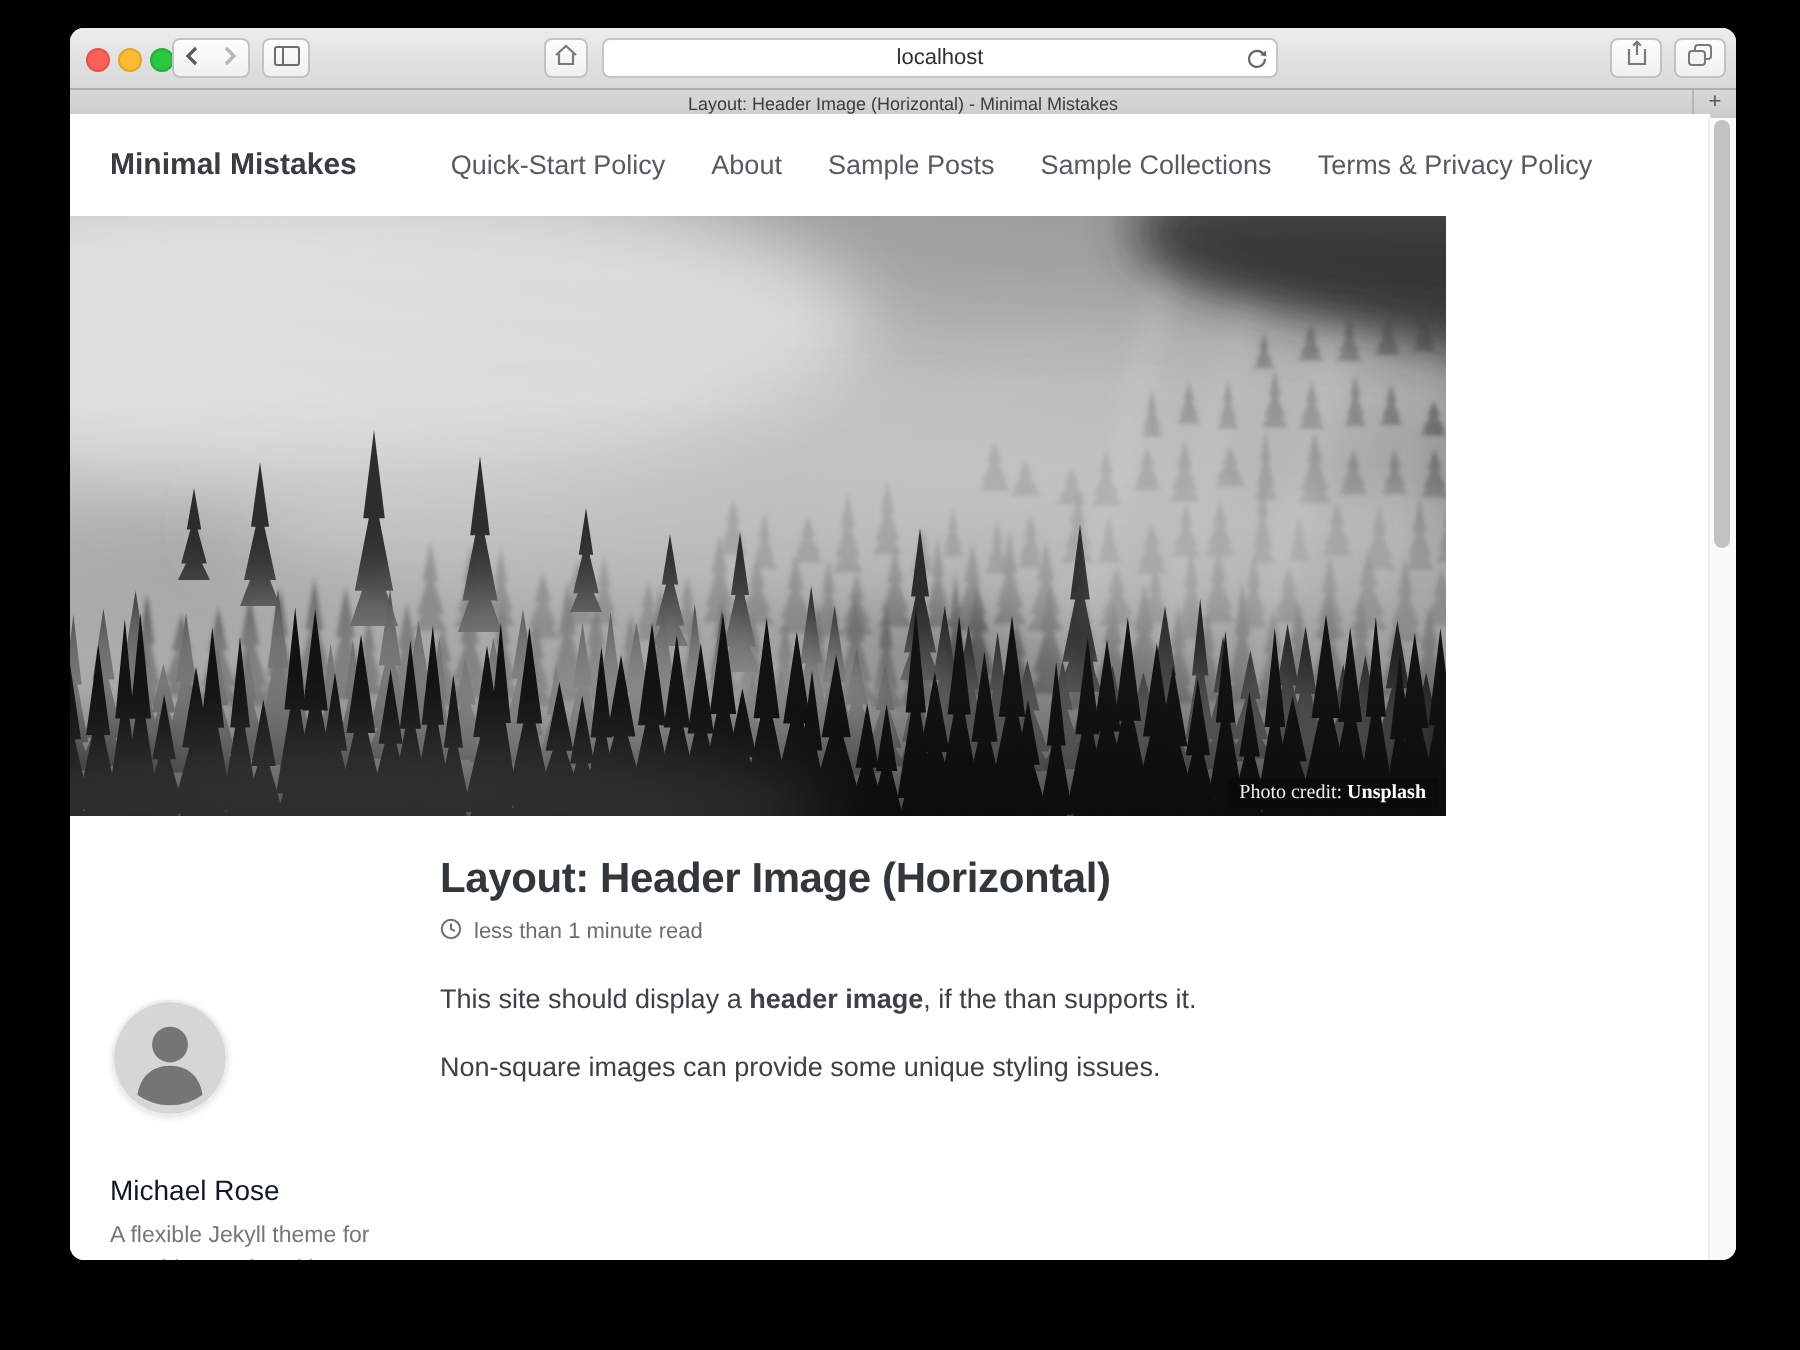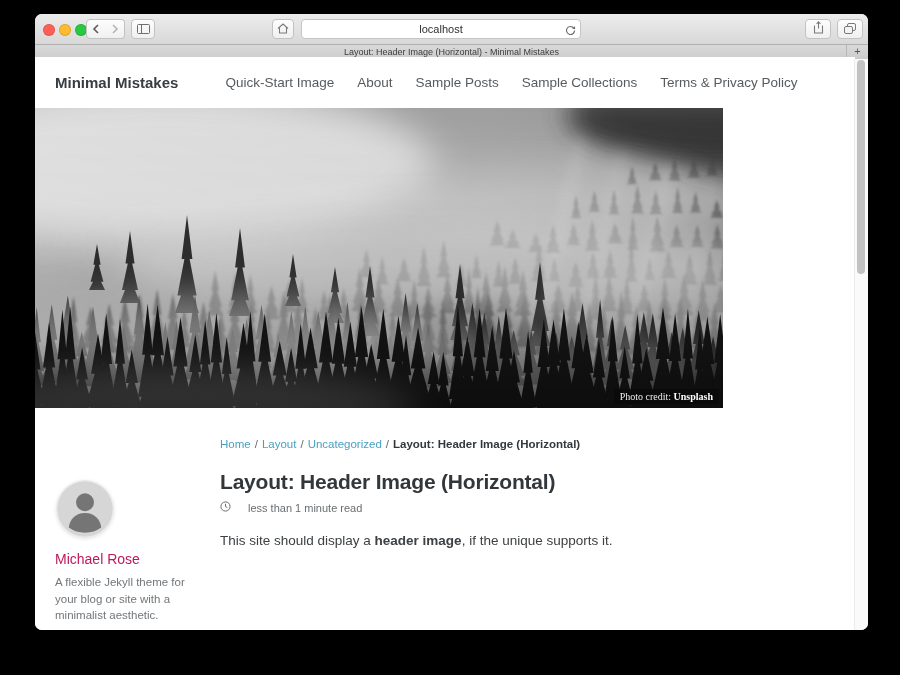--- a/index.html
+++ b/index.html
@@ -30,21 +30,21 @@
     border:1px solid #c2c2c2; border-radius:4px;
     display:flex; align-items:center; justify-content:center;
   }
   .btn-back { left:51px; width:20px; border-radius:4px 0 0 4px; }
   .btn-fwd  { left:70px; width:20px; border-radius:0 4px 4px 0; border-left:none; }
   .btn-side { left:96px; width:24px; }
   .btn-home { left:237px; width:22px; }
   .btn-share{ left:770px; width:26px; }
   .btn-tabs { left:802px; width:26px; }
   .urlfield {
-    position:absolute; left:266px; top:5px; width:280px; height:20px; box-sizing:border-box;
+    position:absolute; left:266px; top:5px; width:338px; height:20px; box-sizing:border-box;
     background:#fff; border:1px solid #c5c5c5; border-radius:4px;
     font-size:11px; color:#2f2f2f; text-align:center; line-height:18px;
   }
   .reload { position:absolute; right:4px; top:3px; }
   
   .tabbar {
     position:relative; height:14px;
     background:linear-gradient(#d9d9d9,#cccccc);
     border-bottom:1px solid #a8a8a8;
   }
@@ -67,27 +67,27 @@
     background:rgba(8,8,8,.55); color:#eee; font-size:10px;
     font-family:"Liberation Serif","DejaVu Serif",serif;
   }
   .credit b { color:#fff; }
   .content { position:relative; height:265px; }
   .crumbs { padding:30px 40px 0 185px; font-size:11.5px; color:#646769; }
   .crumbs a { color:#4ba0c1; text-decoration:none; cursor:pointer; }
   .crumbs .sep { margin:0 4px; }
   .crumbs .current { font-weight:bold; color:#33383c; }
   .post-title { margin:20px 40px 0 185px; font-size:21px; font-weight:bold; color:#32373b; letter-spacing:-.2px; }
-  .post-meta { margin:7px 40px 0 185px; font-size:11px; color:#6a6e71; display:flex; align-items:center; gap:17px; }
+  .post-meta { margin:7px 40px 0 185px; font-size:11px; color:#6a6e71; display:flex; align-items:center; gap:6px; }
   .post-body { margin:19px 40px 0 185px; font-size:13.5px; color:#3d4144; }
   .post-body p { margin:0 0 19px; }
   .author { position:absolute; left:20px; top:73px; width:150px; }
   .avatar { width:56px; height:56px; border-radius:50%; overflow:hidden; margin-left:2px;
             box-shadow:0 0 0 1px #ececec, 0 1px 4px rgba(0,0,0,.18); }
-  .author-name { margin-top:14px; font-size:14px; color:#be185d; }
+  .author-name { margin-top:30px; font-size:14px; color:#0f172a; }
   .author-bio { margin-top:7px; font-size:11.5px; line-height:1.45; color:#72777b; }
   
   .scrollbar { position:absolute; top:45px; right:0; bottom:0; width:13px; background:#fafafa; border-left:1px solid #ececec; }
   .thumb { position:absolute; top:1px; left:2px; width:8px; height:214px; border-radius:4px; background:#c2c2c2; }
 </style>
 </head>
 <body>
 
 <div class="window">
 
@@ -159,21 +159,21 @@
       <span>Layout: Header Image (Horizontal) - Minimal Mistakes</span>
     </div>
     <div class="newtab">+</div>
   </div>
 
   <div class="main">
 
     <div class="masthead">
       <span class="site-title">Minimal Mistakes</span>
       <nav class="nav">
-        <a>Quick-Start Image</a>
+        <a>Quick-Start Policy</a>
         <a>About</a>
         <a>Sample Posts</a>
         <a>Sample Collections</a>
         <a>Terms &amp; Privacy Policy</a>
       </nav>
     </div>
 
     <div class="hero">
       <svg id="forest" viewBox="0 0 820 300" preserveAspectRatio="none">
         <defs>
@@ -533,38 +533,36 @@
             <polygon points="832.8,225.0 827.6,264.7 830.3,264.7 823.5,297.4 827.0,297.4 821.2,313.3 844.5,313.3 838.6,297.4 842.1,297.4 835.4,264.7 838.1,264.7" fill="#131313" opacity="1"></polygon>
           </g>
         <ellipse cx="140" cy="302" rx="240" ry="42" fill="#919191" opacity="0.38" filter="url(#b18)"></ellipse>
         <rect x="0" y="0" width="820" height="300" fill="url(#vign)"></rect>
       </svg>
       <div class="credit"><span>Photo credit: </span><b>Unsplash</b></div>
     </div>
 
     <div class="content">
 
-      <div class="crumbs">
-        <a>Home</a><span class="sep">/</span><a>Layout</a><span class="sep">/</span><a>Uncategorized</a><span class="sep">/</span><span class="current">Layout: Header Image (Horizontal)</span>
-      </div>
 
       <h1 class="post-title">Layout: Header Image (Horizontal)</h1>
 
       <div class="post-meta">
         <span>
           <svg width="11" height="11" viewBox="0 0 11 11">
               <circle cx="5.5" cy="5.5" r="4.6" fill="none" stroke="#6a6e71" stroke-width="1"></circle>
               <polyline points="5.5,2.8 5.5,5.5 7.4,6.6" fill="none" stroke="#6a6e71" stroke-width="1"></polyline>
             </svg>
         </span>
         <span>less than 1 minute read</span>
       </div>
 
       <div class="post-body">
-        <p><span>This site should display a </span><b>header image</b><span>, if the unique supports it.</span></p>
+        <p><span>This site should display a </span><b>header image</b><span>, if the than supports it.</span></p>
+        <p>Non-square images can provide some unique styling issues.</p>
       </div>
 
       <div class="author">
         <div class="avatar">
           <svg width="56" height="56" viewBox="0 0 100 100">
             <circle cx="50" cy="50" r="50" fill="#d6d6d6"></circle>
             <circle cx="50" cy="38" r="16" fill="#757575"></circle>
             <path d="M50 57 C33 57 23 68 21 83 A50 50 0 0 0 79 83 C77 68 67 57 50 57 Z" fill="#757575"></path>
           </svg>
         </div>

